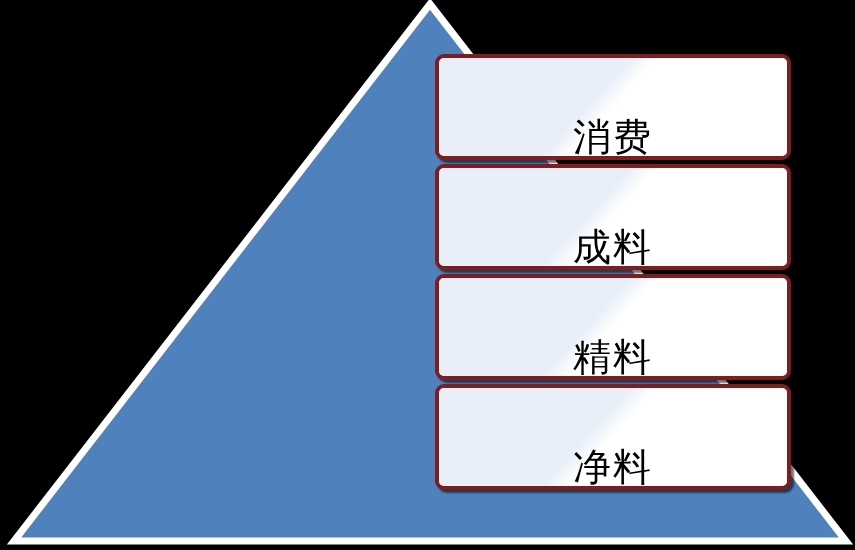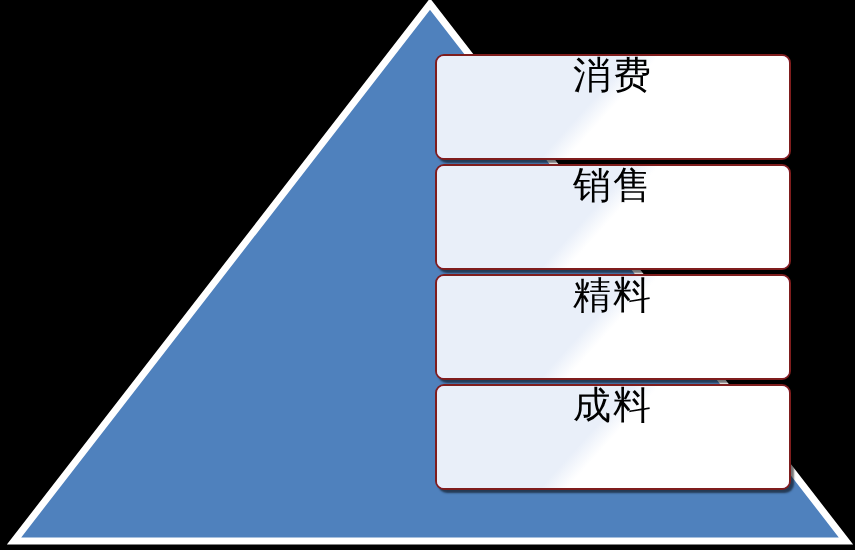--- a/index.html
+++ b/index.html
@@ -35,27 +35,27 @@
     width: 356px;
     height: 436px;
     display: flex;
     flex-direction: column;
     gap: 4px;
   }
 
   .level-box {
     position: relative;
     flex: 1 1 0;
-    border: 2px solid #7f1d1d;
+    border: 4px solid #7f1d1d;
     border-radius: 9px;
     background: #f0abfc;
     box-shadow: 3px 3px 2px rgba(0,0,0,0.55);
     overflow: hidden;
     display: flex;
-    align-items: flex-start;
+    align-items: flex-end;
     justify-content: center;
   }
 
   
   .level-box::before {
     content: "";
     position: absolute;
     left: 0; top: 0; right: 0; bottom: 0;
     background: linear-gradient(
         132deg,
@@ -85,29 +85,29 @@
   <svg id="pyramid-svg" viewBox="0 0 855 550">
     <polygon points="430,4 846,541 14,541" fill="#4f81bd" stroke="#ffffff" stroke-width="7" stroke-linejoin="miter"></polygon>
   </svg>
 
   <div id="level-stack">
 
     <div class="level-box">
       <span class="level-label">消费</span>
     </div>
 
+
+
     <div class="level-box">
-      <span class="level-label">销售</span>
+      <span class="level-label">成料</span>
     </div>
-
 
     <div class="level-box">
       <span class="level-label">精料</span>
     </div>
 
     <div class="level-box">
-      <span class="level-label">成料</span>
+      <span class="level-label">净料</span>
     </div>
-
 
 
   </div>
 </div>
 
 </body></html>

